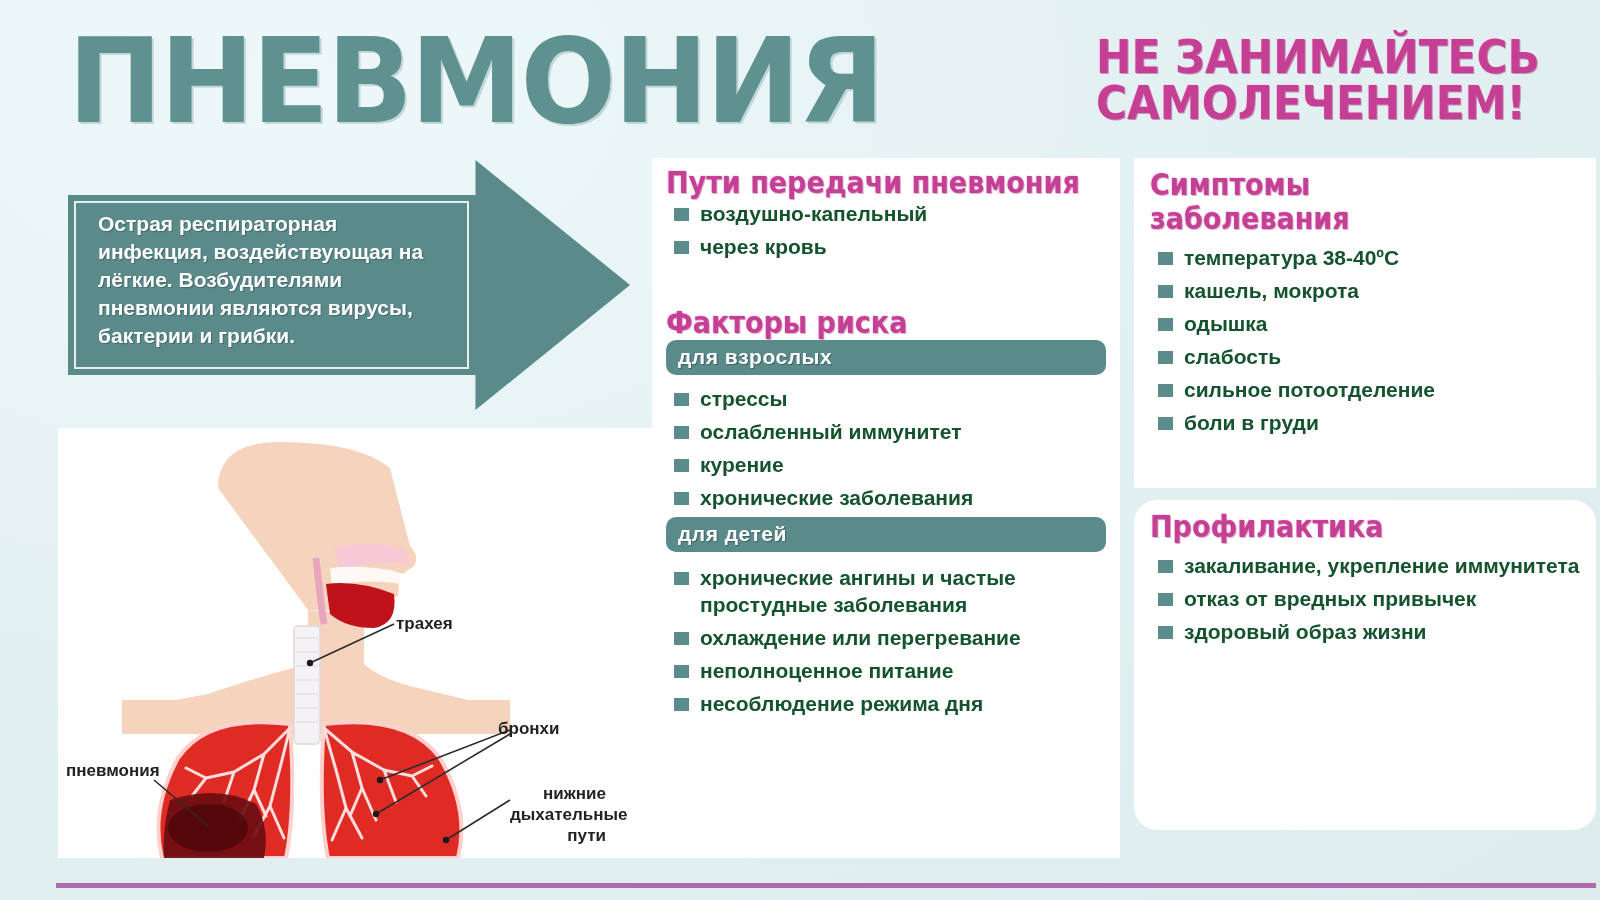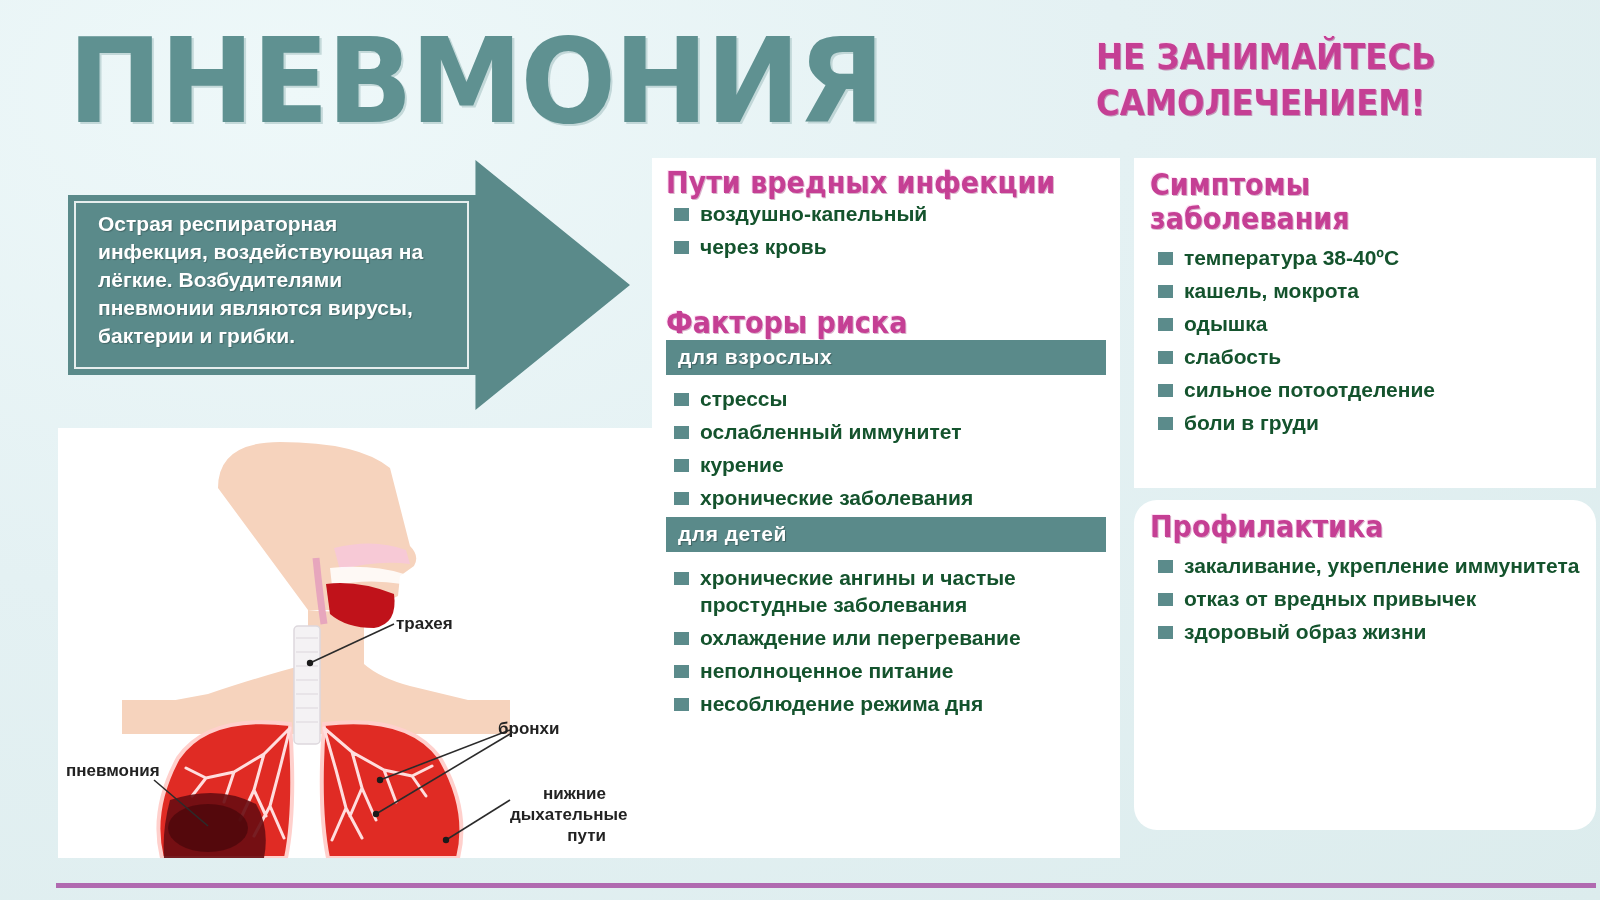--- a/index.html
+++ b/index.html
@@ -27,21 +27,21 @@
     color:#5f9191;
     transform:scaleX(1.06);
     transform-origin:left top;
     text-shadow:2px 2px 0 rgba(120,160,160,.35);
     white-space:nowrap;
   }
   .title-warn{
     position:absolute;left:1096px;top:34px;width:500px;
     font-family:"DejaVu Sans Condensed","Liberation Sans Narrow","Liberation Sans",sans-serif;
     font-weight:bold;
-    font-size:36px;
+    font-size:47px;
     line-height:46px;
     letter-spacing:0px;
     color:#c53f94;
     text-shadow:1px 1px 0 rgba(150,40,110,.45), -1px -1px 0 rgba(255,210,240,.6);
     white-space:nowrap;
   }
 
   
   .arrow-wrap{
     position:absolute;left:68px;top:160px;width:562px;height:250px;
@@ -93,20 +93,21 @@
     font-weight:bold;font-size:30px;line-height:34px;color:#c53f94;
     text-shadow:1px 1px 0 rgba(150,40,110,.35), -1px -1px 0 rgba(255,215,242,.75);
     margin:0;white-space:nowrap;
   }
   .h-pink.wrap{white-space:normal;}
 
   .barhead{
     background:#5a8a8a;color:#fff;font-weight:bold;font-size:21px;
     padding:5px 0 6px 12px;margin:0;letter-spacing:.5px;
     text-shadow:1px 1px 1px rgba(0,0,0,.3);
+    border-radius:10px;
   }
 
   ul.blist{list-style:none;margin:0;padding:0;}
   ul.blist li{
     position:relative;padding-left:34px;margin:0 0 6px 0;
     font-size:21px;line-height:27px;font-weight:bold;color:#14532d;
   }
   ul.blist li::before{
     content:"";position:absolute;left:8px;top:8px;
     width:15px;height:13px;background:#5b8b8b;
@@ -203,21 +204,21 @@
 
     <div class="anat-label lbl-trachea">трахея</div>
     <div class="anat-label lbl-bronchi">бронхи</div>
     <div class="anat-label lbl-pneumonia">пневмония</div>
     <div class="anat-label lbl-lower">нижние дыхательные пути</div>
   </div>
 
   <div class="panel panel-mid">
 
     <div class="sec sec-ways">
-      <h2 class="h-pink">Пути вредных инфекции</h2>
+      <h2 class="h-pink">Пути передачи пневмония</h2>
       <ul class="blist">
         <li>воздушно-капельный</li>
         <li>через кровь</li>
       </ul>
     </div>
 
     <div class="sec sec-risk">
       <h2 class="h-pink">Факторы риска</h2>
 
       <div class="barhead">для взрослых</div>

